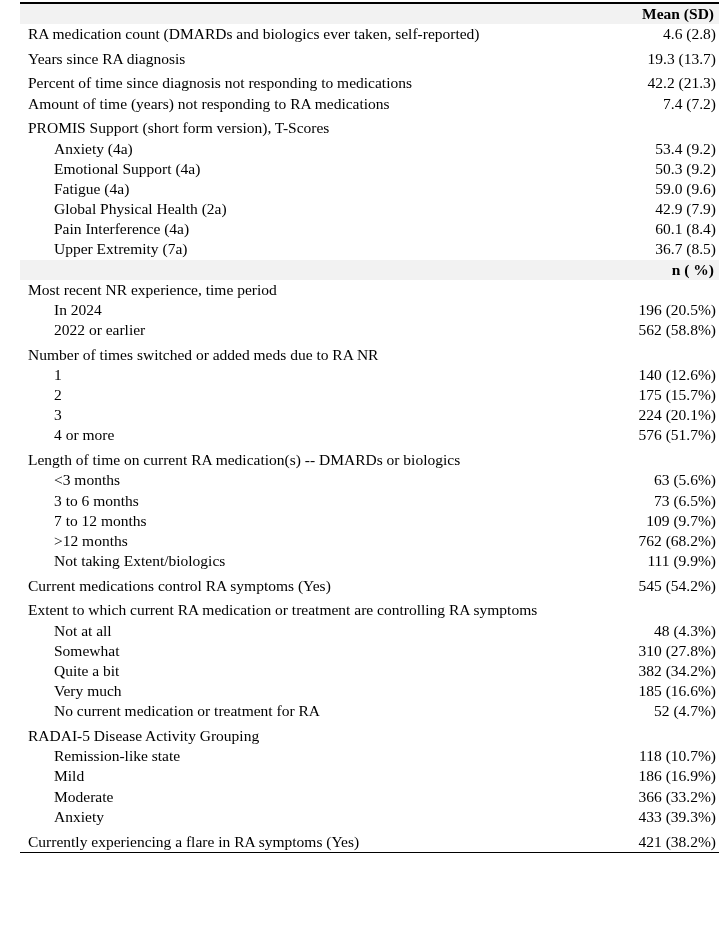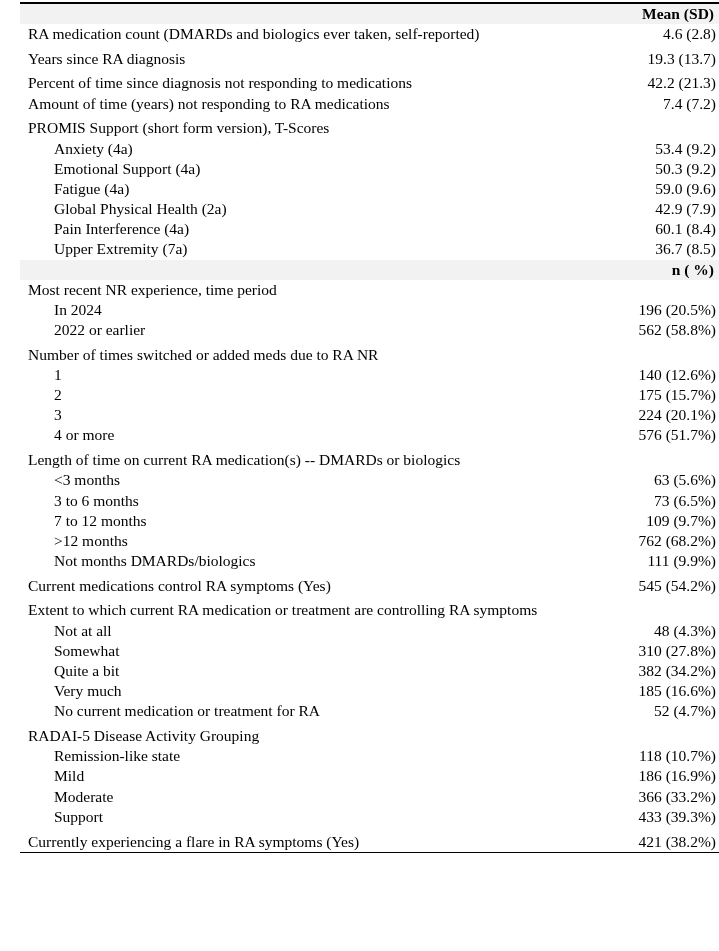--- a/index.html
+++ b/index.html
@@ -124,21 +124,21 @@
     </div>
     <div class="row sub">
       <div class="label">7 to 12 months</div>
       <div class="val">109 (9.7%)</div>
     </div>
     <div class="row sub">
       <div class="label">&gt;12 months</div>
       <div class="val">762 (68.2%)</div>
     </div>
     <div class="row sub">
-      <div class="label">Not months DMARDs/biologics</div>
+      <div class="label">Not taking Extent/biologics</div>
       <div class="val">111 (9.9%)</div>
     </div>
     <div class="gap"></div>
     <div class="row">
       <div class="label">Current medications control RA symptoms (Yes)</div>
       <div class="val">545 (54.2%)</div>
     </div>
     <div class="gap"></div>
     <div class="row">
       <div class="label">Extent to which current RA medication or treatment are controlling RA symptoms</div>
@@ -175,21 +175,21 @@
     </div>
     <div class="row sub">
       <div class="label">Mild</div>
       <div class="val">186 (16.9%)</div>
     </div>
     <div class="row sub">
       <div class="label">Moderate</div>
       <div class="val">366 (33.2%)</div>
     </div>
     <div class="row sub">
-      <div class="label">Support</div>
+      <div class="label">Anxiety</div>
       <div class="val">433 (39.3%)</div>
     </div>
     <div class="gap"></div>
     <div class="row">
       <div class="label">Currently experiencing a flare in RA symptoms (Yes)</div>
       <div class="val">421 (38.2%)</div>
     </div>
     <div class="bottomline"></div>
   </div>
 

